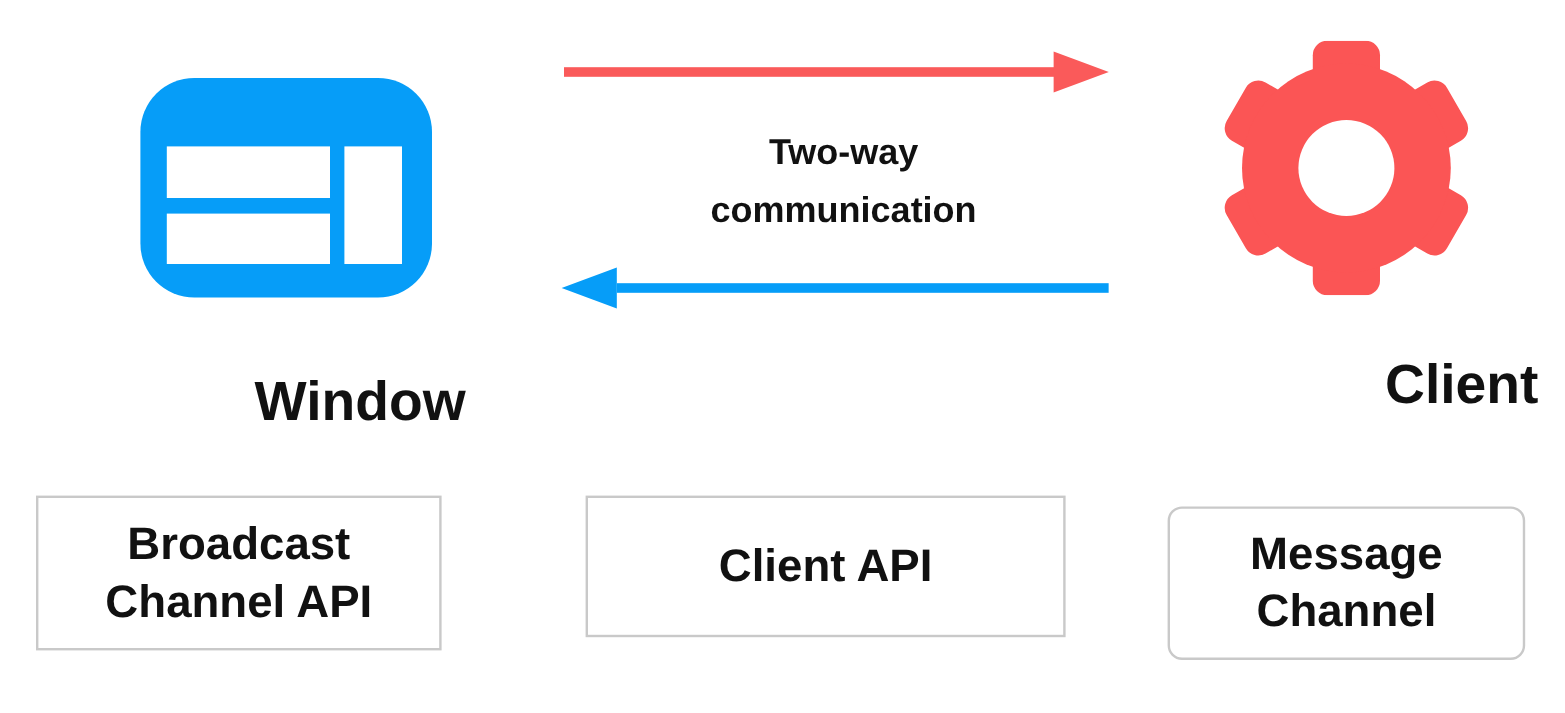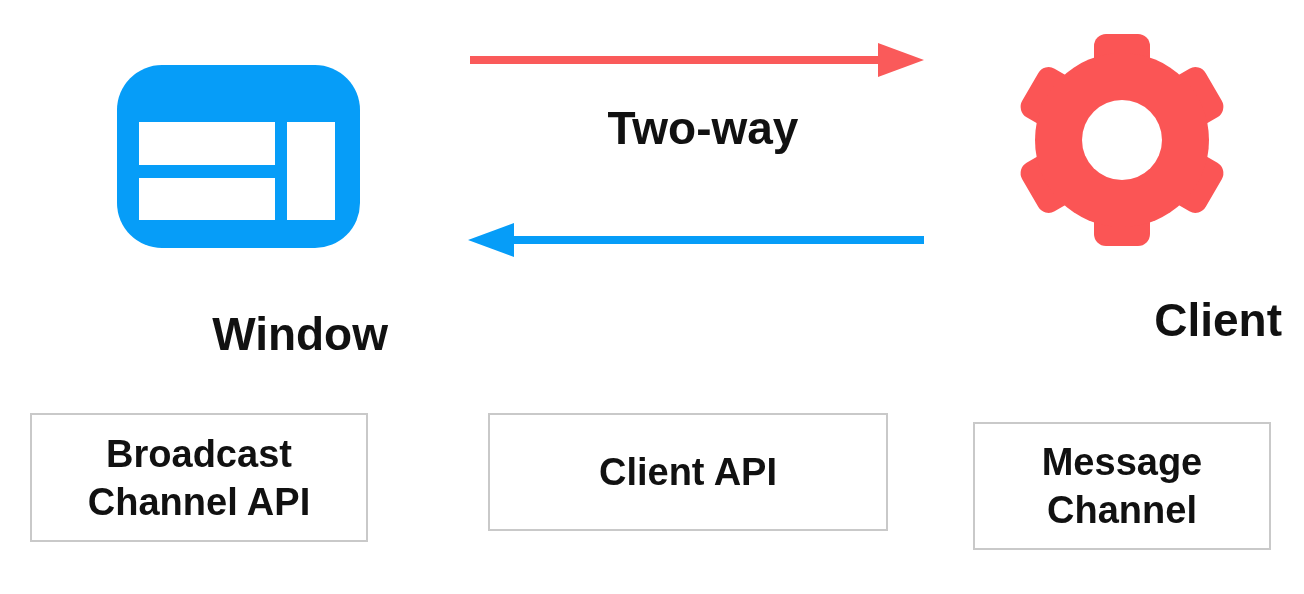--- a/index.html
+++ b/index.html
@@ -57,42 +57,42 @@
     line-height: 48px;
     white-space: nowrap;
   }
   .window-label { left: 88px; top: 310px; }
   .worker-label { left: 982px; top: 296px; }
 
   .connection-label {
     left: 443px; top: 104px;
     width: 520px;
     text-align: center;
-    font-size: 46px;
+    font-size: 30px;
     font-weight: 700;
     line-height: 48px;
   }
   .connection-label span { display: block; }
 
   
   .channel-box {
     background: #ffffff;
     border: 2px solid var(--box-border);
     display: flex;
     align-items: center;
     justify-content: center;
     text-align: center;
     font-size: 38px;
     font-weight: 700;
     line-height: 48px;
     padding: 0 10px;
   }
   .box-broadcast { left: 30px;  top: 413px; width: 338px; height: 129px; }
   .box-client    { left: 488px; top: 413px; width: 400px; height: 118px; }
-  .box-message   { left: 973px; top: 422px; width: 298px; height: 128px; }
+  .box-message   { left: 973px; top: 422px; width: 298px; height: 128px; border-radius: 12px; }
 </style>
 </head>
 <body>
 
 <div class="canvas">
 
   <div class="abs window-icon">
     <div class="pane pane-top"></div>
     <div class="pane pane-bottom"></div>
     <div class="pane pane-side"></div>
@@ -102,20 +102,21 @@
 
   <div class="abs arrow arrow-forward" style="color: var(--arrow-red);">
     <svg viewBox="0 0 460 40" aria-hidden="true">
       <rect x="4" y="16" width="410" height="8" fill="currentColor"></rect>
       <polygon points="412,3 412,37 458,20" fill="currentColor"></polygon>
     </svg>
   </div>
 
   <div class="abs connection-label">
     <span>Two-way</span>
+    <span>communication</span>
   </div>
 
   <div class="abs arrow arrow-backward">
     <svg viewBox="0 0 460 40" aria-hidden="true">
       <rect x="50" y="16" width="410" height="8" fill="currentColor"></rect>
       <polygon points="50,3 50,37 4,20" fill="currentColor"></polygon>
     </svg>
   </div>
 
   <div class="abs gear-icon">

